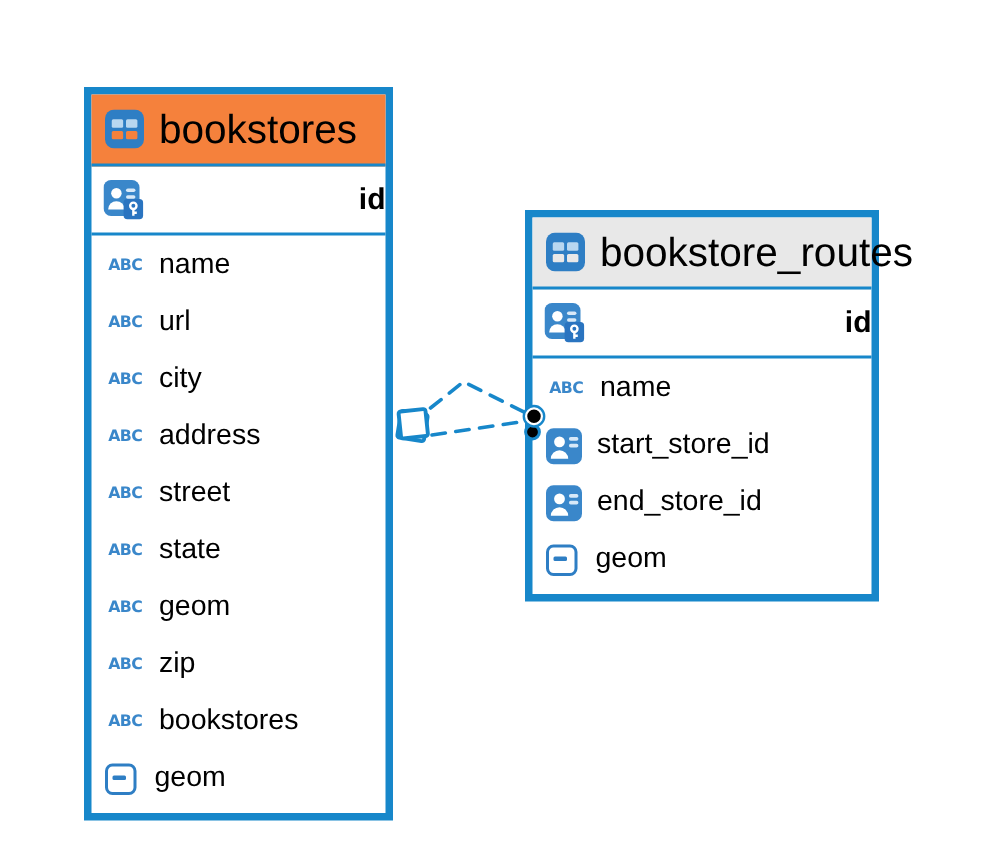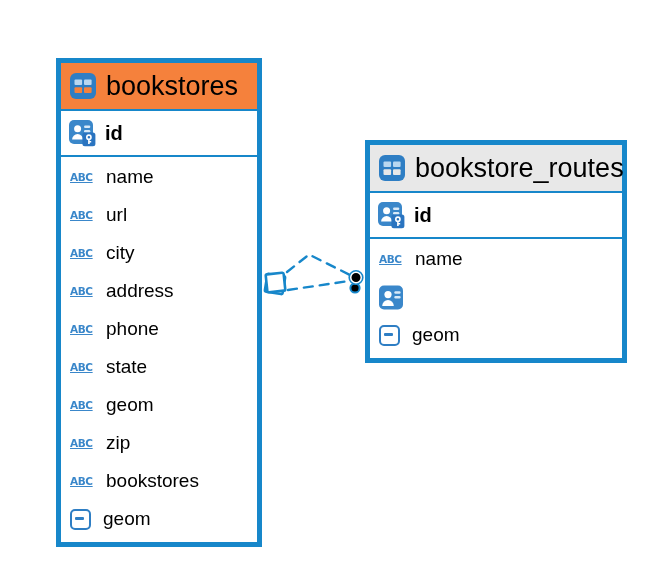--- a/index.html
+++ b/index.html
@@ -13,32 +13,32 @@
   }
   .tbl--orange{--hdr:#f5813c;}
   .tbl--gray{--hdr:#e8e8e8;}
   .tbl-hdr{
     height:46px;display:flex;align-items:center;gap:10px;padding-left:9px;
     background:var(--hdr);border-bottom:2px solid #1787ca;
     font-size:27px;font-weight:400;white-space:nowrap;
   }
   .key-row{
     height:44px;display:flex;align-items:center;gap:9px;padding-left:8px;
-    border-bottom:2px solid #1787ca;font-size:20px;font-weight:700;
+    border-bottom:2px solid #1787ca;font-size:20px;font-weight:700;justify-content:space-between;
   }
   .tbl-body{padding:1px 0 4px 0;}
   .col-row{
     height:38px;display:flex;align-items:center;gap:9px;padding-left:9px;
     font-size:19px;font-weight:400;white-space:nowrap;
   }
   .icn{flex:0 0 auto;display:inline-flex;align-items:center;justify-content:center;}
   .abc-icon{
     width:27px;flex:0 0 27px;
     font-family:"DejaVu Sans", sans-serif;font-weight:800;font-size:10.5px;
-    letter-spacing:-0.4px;color:#3a87ca;text-align:left;text-decoration:underline;
+    letter-spacing:-0.4px;color:#3a87ca;text-align:center;
   }
   .geom-icon{
     width:21px;height:21px;flex:0 0 21px;box-sizing:border-box;
     border:2.5px solid #2e7ec4;border-radius:5px;background:#fff;position:relative;
     margin-right:3px;
   }
   .geom-icon::after{
     content:"";position:absolute;left:2.5px;top:6.5px;width:9px;height:2.5px;
     background:#2e7ec4;border-radius:1px;
   }
@@ -90,21 +90,21 @@
       <div class="col-row">
         <span class="abc-icon">ABC</span>
         <span class="lbl">city</span>
       </div>
       <div class="col-row">
         <span class="abc-icon">ABC</span>
         <span class="lbl">address</span>
       </div>
       <div class="col-row">
         <span class="abc-icon">ABC</span>
-        <span class="lbl">phone</span>
+        <span class="lbl">street</span>
       </div>
       <div class="col-row">
         <span class="abc-icon">ABC</span>
         <span class="lbl">state</span>
       </div>
       <div class="col-row">
         <span class="abc-icon">ABC</span>
         <span class="lbl">geom</span>
       </div>
       <div class="col-row">
@@ -115,21 +115,21 @@
         <span class="abc-icon">ABC</span>
         <span class="lbl">bookstores</span>
       </div>
       <div class="col-row">
         <span class="geom-icon"></span>
         <span class="lbl">geom</span>
       </div>
     </div>
   </div>
 
-  <div class="erd-table tbl--gray" style="left:365px;top:140px;width:262px;">
+  <div class="erd-table tbl--gray" style="left:350px;top:140px;width:236px;">
     <div class="tbl-hdr">
       <span class="icn">
         <svg width="26" height="26" viewBox="0 0 26 26">
           <rect width="26" height="26" rx="6" fill="#2e7ec4"></rect>
           <rect x="4.5" y="6.5" width="7.6" height="5.6" rx="1" fill="#b9d7f0"></rect>
           <rect x="14" y="6.5" width="7.6" height="5.6" rx="1" fill="#b9d7f0"></rect>
           <rect x="4.5" y="14.3" width="7.6" height="5.6" rx="1" fill="var(--hdr)"></rect>
           <rect x="14" y="14.3" width="7.6" height="5.6" rx="1" fill="var(--hdr)"></rect>
         </svg>
       </span>
@@ -158,20 +158,33 @@
       <div class="col-row">
         <span class="icn">
           <svg width="25" height="25" viewBox="0 0 25 25">
             <rect x="0" y="0.5" width="24" height="24" rx="5" fill="#3a87ca"></rect>
             <circle cx="9" cy="9.6" r="3.6" fill="#fff"></circle>
             <path d="M3.2 20.9 a5.8 5.8 0 0 1 11.6 0 z" fill="#fff"></path>
             <rect x="15.3" y="6.3" width="6.3" height="2.5" rx="1.2" fill="#d8e9f8"></rect>
             <rect x="15.3" y="10.9" width="6.3" height="2.5" rx="1.2" fill="#d8e9f8"></rect>
           </svg>
         </span>
+        <span class="lbl">start_store_id</span>
+      </div>
+      <div class="col-row">
+        <span class="icn">
+          <svg width="25" height="25" viewBox="0 0 25 25">
+            <rect x="0" y="0.5" width="24" height="24" rx="5" fill="#3a87ca"></rect>
+            <circle cx="9" cy="9.6" r="3.6" fill="#fff"></circle>
+            <path d="M3.2 20.9 a5.8 5.8 0 0 1 11.6 0 z" fill="#fff"></path>
+            <rect x="15.3" y="6.3" width="6.3" height="2.5" rx="1.2" fill="#d8e9f8"></rect>
+            <rect x="15.3" y="10.9" width="6.3" height="2.5" rx="1.2" fill="#d8e9f8"></rect>
+          </svg>
+        </span>
+        <span class="lbl">end_store_id</span>
       </div>
       <div class="col-row">
         <span class="geom-icon"></span>
         <span class="lbl">geom</span>
       </div>
     </div>
   </div>
 
   <svg class="connector-layer" width="654" height="570" viewBox="0 0 654 570">
     <g stroke="#1787ca" stroke-width="2.4" fill="none" stroke-dasharray="9 7" stroke-linecap="round">

